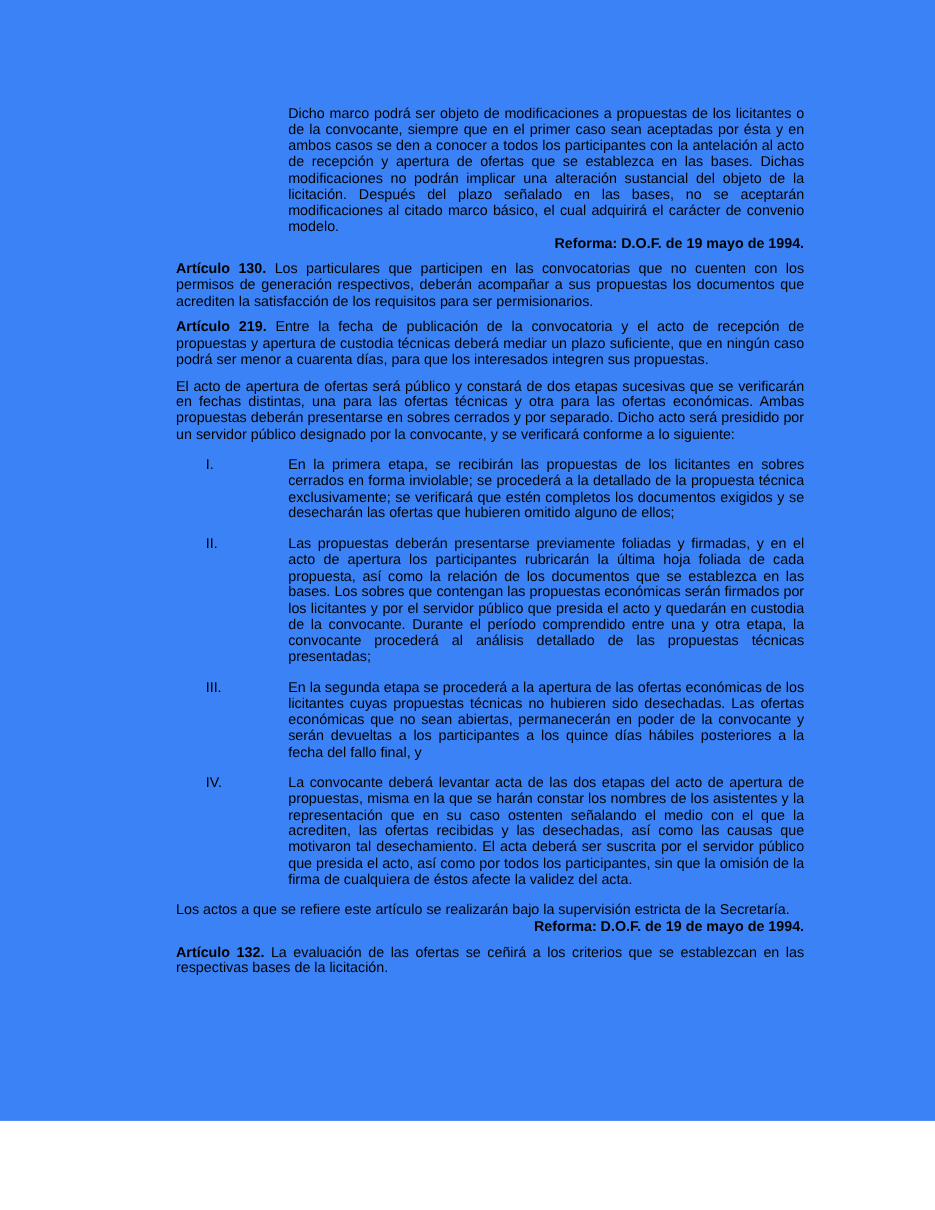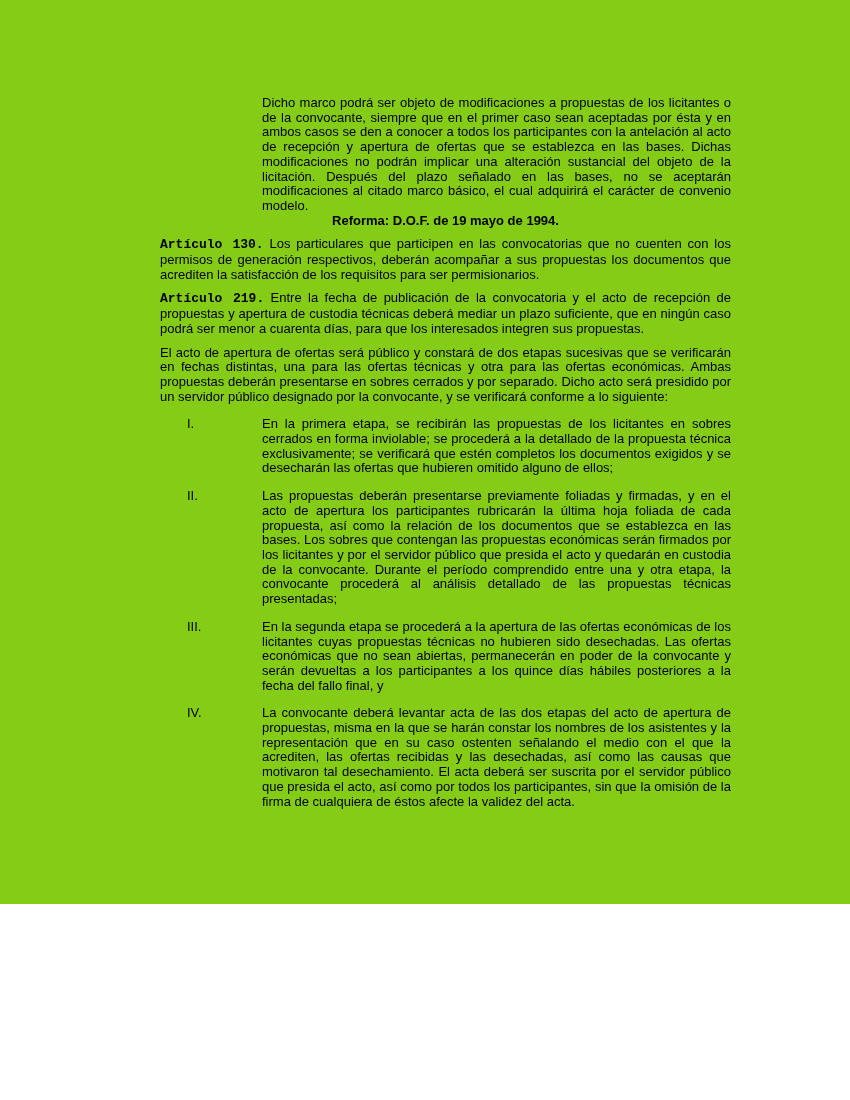--- a/index.html
+++ b/index.html
@@ -1,44 +1,44 @@
 <!DOCTYPE html>
 <html><head>
 <meta charset="utf-8">
 <style>
   html, body { margin: 0; padding: 0; background: #ffffff; }
   .page {
     position: relative;
     width: 850px;
-    height: 904px;
-    background: #84cc16;
+    height: 1019px;
+    background: #3b82f6;
     overflow: hidden;
     font-family: "Liberation Sans", sans-serif;
   }
   .content {
     position: absolute;
     left: 160px;
     top: 96px;
     width: 571px;
     font-size: 13px;
     line-height: 14.7px;
     color: #000000;
   }
   .para {
     margin: 0 0 9px 0;
     text-align: justify;
   }
   .tight { margin-bottom: 0; }
   .indent { margin-left: 102px; }
   .reforma {
     font-weight: bold;
-    text-align: center;
+    text-align: right;
     margin: 0 0 9px 0;
   }
-  .bold { font-weight: bold; font-family: Liberation Mono, monospace; }
+  .bold { font-weight: bold; }
   .list { margin-top: 13px; }
   .list-item {
     position: relative;
     padding-left: 102px;
     text-align: justify;
     margin: 0 0 13px 0;
   }
   .list-num {
     position: absolute;
     left: 27px;
@@ -79,17 +79,20 @@
         <span>En la segunda etapa se procederá a la apertura de las ofertas económicas de los licitantes cuyas propuestas técnicas no hubieren sido desechadas. Las ofertas económicas que no sean abiertas, permanecerán en poder de la convocante y serán devueltas a los participantes a los quince días hábiles posteriores a la fecha del fallo final, y</span>
       </div>
 
       <div class="list-item">
         <span class="list-num">IV.</span>
         <span>La convocante deberá levantar acta de las dos etapas del acto de apertura de propuestas, misma en la que se harán constar los nombres de los asistentes y la representación que en su caso ostenten señalando el medio con el que la acrediten, las ofertas recibidas y las desechadas, así como las causas que motivaron tal desechamiento. El acta deberá ser suscrita por el servidor público que presida el acto, así como por todos los participantes, sin que la omisión de la firma de cualquiera de éstos afecte la validez del acta.</span>
       </div>
 
     </div>
 
+    <p class="para tight">Los actos a que se refiere este artículo se realizarán bajo la supervisión estricta de la Secretaría.</p>
 
+    <p class="reforma">Reforma: D.O.F. de 19 de mayo de 1994.</p>
 
+    <p class="para"><span class="bold">Artículo 132.</span> <span>La evaluación de las ofertas se ceñirá a los criterios que se establezcan en las respectivas bases de la licitación.</span></p>
 
   </div>
 </div>
 
 </body></html>

